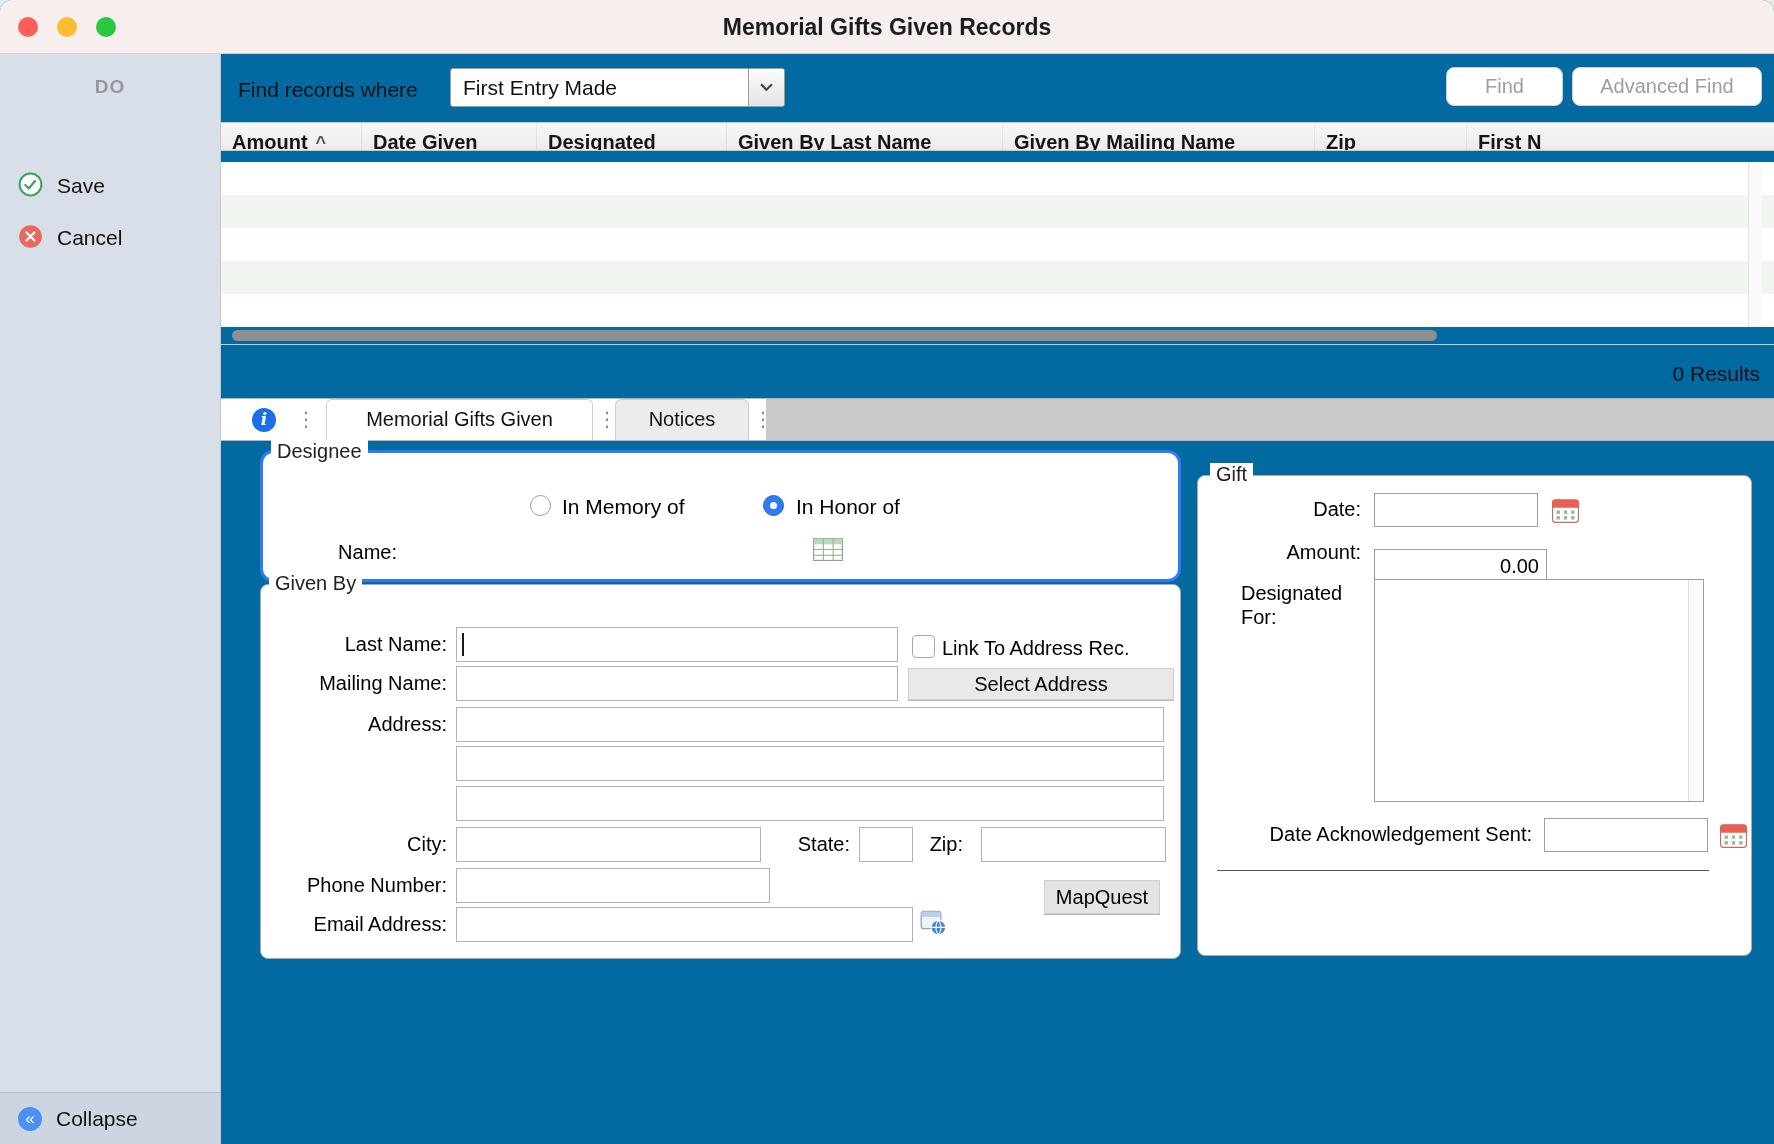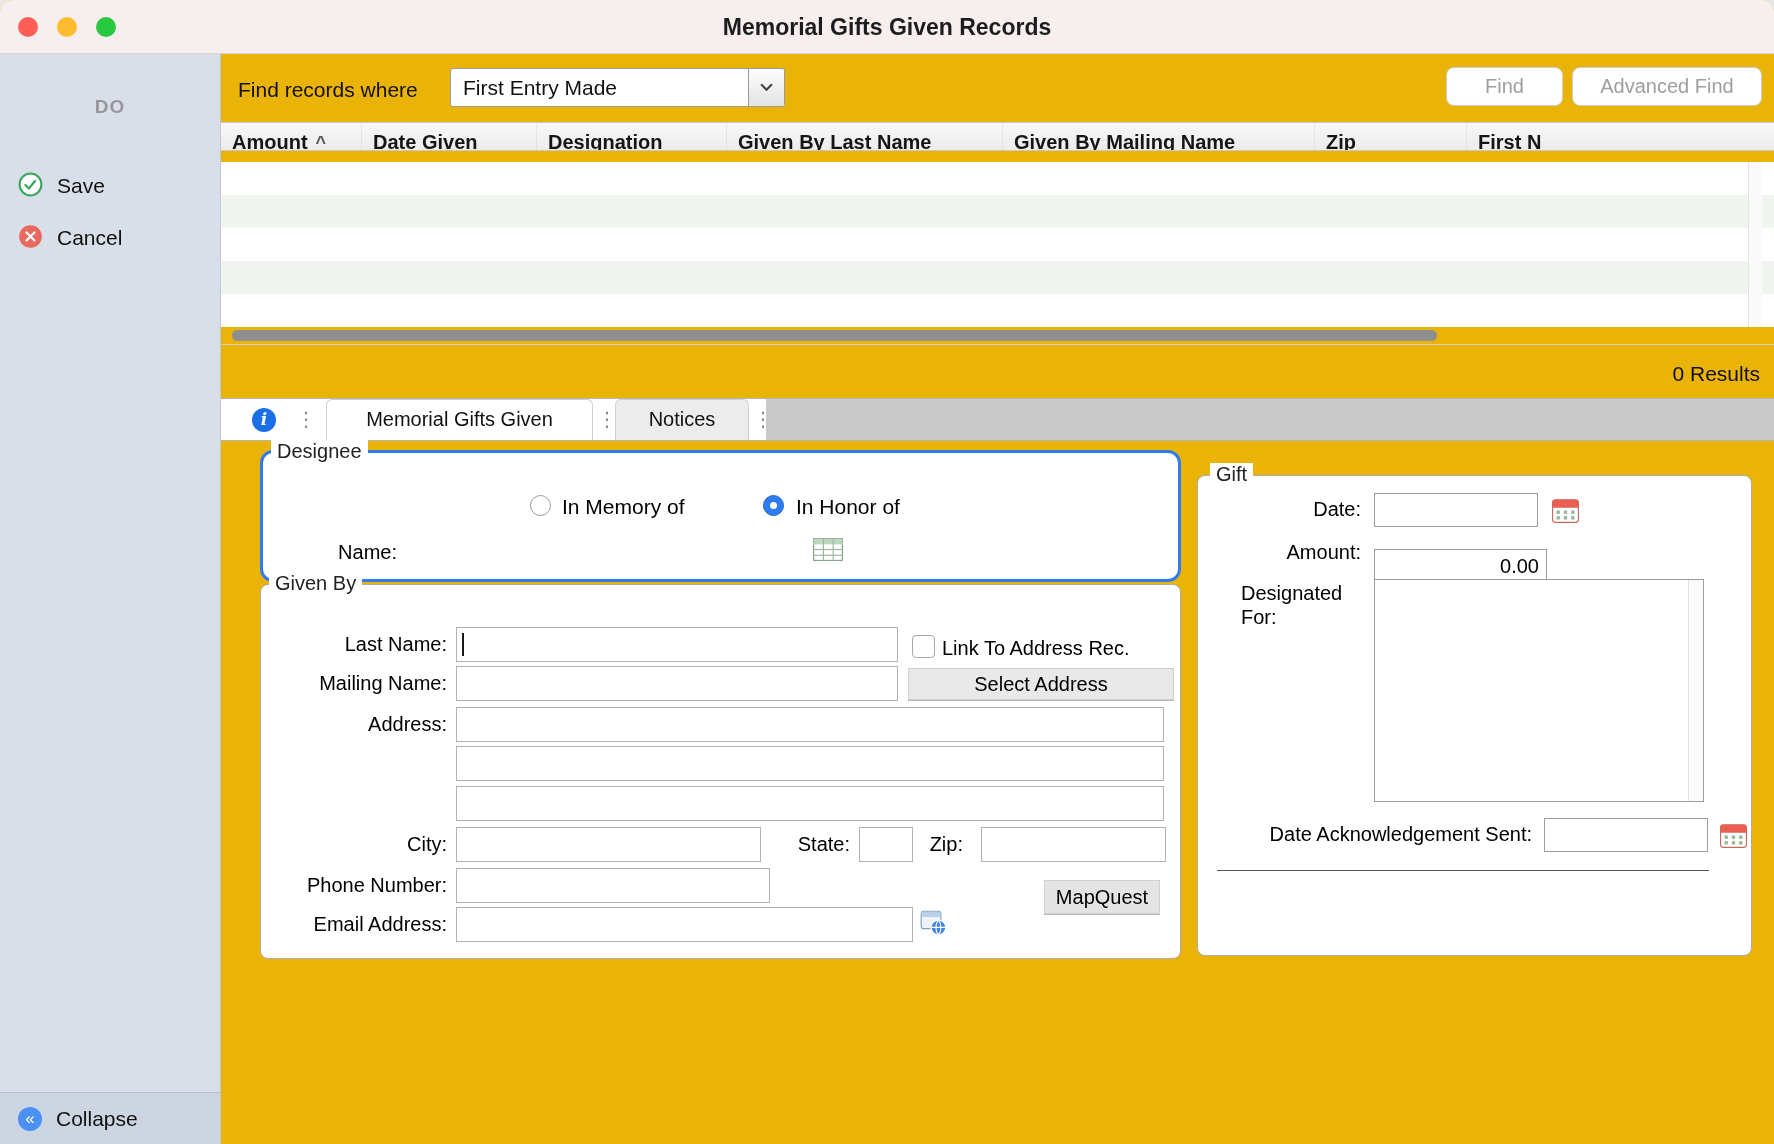--- a/index.html
+++ b/index.html
@@ -1,36 +1,36 @@
 <!DOCTYPE html>
 <html style="--accent: #2f7cf0; --titlebar-bg: #f6efee; --sidebar-bg: #d9dfe9; --sidebar-bottom-bg: #cdd5e2; --traffic-red: #ff5f57; --traffic-yellow: #febc2e; --traffic-green: #28c840; --save-green: #3aa65c; --cancel-red: #e8695e; --tabbar-bg: #c9c9c9; --row-alt: #f1f5f0; --scroll-thumb: #8f8f8f;"><head>
 <meta charset="utf-8">
 <style>
   * { margin:0; padding:0; box-sizing:border-box; }
   html,body { width:1774px; height:1144px; background:#e8e8e8; }
   body { font-family:"Liberation Sans","DejaVu Sans",sans-serif; color:#111; }
   #window { position:absolute; left:0; top:0; width:1774px; height:1144px;
-            background:#eab308; border-radius:12px 12px 0 0; overflow:hidden; }
+            background:#0369a1; border-radius:12px 12px 0 0; overflow:hidden; }
   .abs { position:absolute; }
 
   
   #titlebar { left:0; top:0; width:1774px; height:54px;
               background:var(--titlebar-bg,#f6efee); border-bottom:1px solid #ddd2d2; }
   .tl-btn { position:absolute; top:17px; width:20px; height:20px; border-radius:50%; }
   #tl-close { left:18px; background:var(--traffic-red,#ff5f57); }
   #tl-min   { left:57px; background:var(--traffic-yellow,#febc2e); }
   #tl-zoom  { left:96px; background:var(--traffic-green,#28c840); }
   #window-title { left:0; top:0; width:1774px; height:54px; line-height:54px;
                   text-align:center; font-size:23px; font-weight:bold; color:#1c1c1e; }
 
   
   #sidebar { left:0; top:54px; width:221px; height:1038px;
              background:var(--sidebar-bg,#d9dfe9); border-right:1px solid #c2c8d4; }
   #sidebar-header { position:absolute; left:0; top:22px; width:100%; text-align:center;
-                    font-size:19px; font-weight:bold; letter-spacing:1px; color:#96969c;margin-top:20px; }
+                    font-size:19px; font-weight:bold; letter-spacing:1px; color:#96969c; }
   .side-item { position:absolute; left:18px; height:28px; display:flex; align-items:center;
                gap:14px; cursor:default; }
   .side-item span.lbl { font-size:21px; color:#111; }
   #sidebar-bottom { left:0; top:1092px; width:221px; height:52px;
                     background:var(--sidebar-bottom-bg,#cdd5e2);
                     border-top:1px solid #b6bfcd; border-right:1px solid #c2c8d4; }
   #collapse-btn { position:absolute; left:18px; top:12px; height:28px;
                   display:flex; align-items:center; gap:14px; }
   #collapse-icon { width:24px; height:24px; border-radius:50%; background:#4a90f5;
                    color:#fff; font-size:17px; line-height:23px; text-align:center; }
@@ -195,21 +195,21 @@
     </span>
   </div>
   <div id="find-btn" class="top-btn">Find</div>
   <div id="advfind-btn" class="top-btn">Advanced Find</div>
 
   <div id="thead" class="abs">
     <div class="cell cw0">
       <span>Amount</span><span id="sort-caret">^</span>
     </div>
     <div class="cell cw2">Date Given</div>
-    <div class="cell cw3">Designation</div>
+    <div class="cell cw3">Designated</div>
     <div class="cell cw4">Given By Last Name</div>
     <div class="cell cw5">Given By Mailing Name</div>
     <div class="cell cw6">Zip</div>
     <div class="cell cw7">First N</div>
   </div>
   <div id="tbody" class="abs">
     <div class="trow"></div>
     <div class="trow alt"></div>
     <div class="trow"></div>
     <div class="trow alt"></div>

